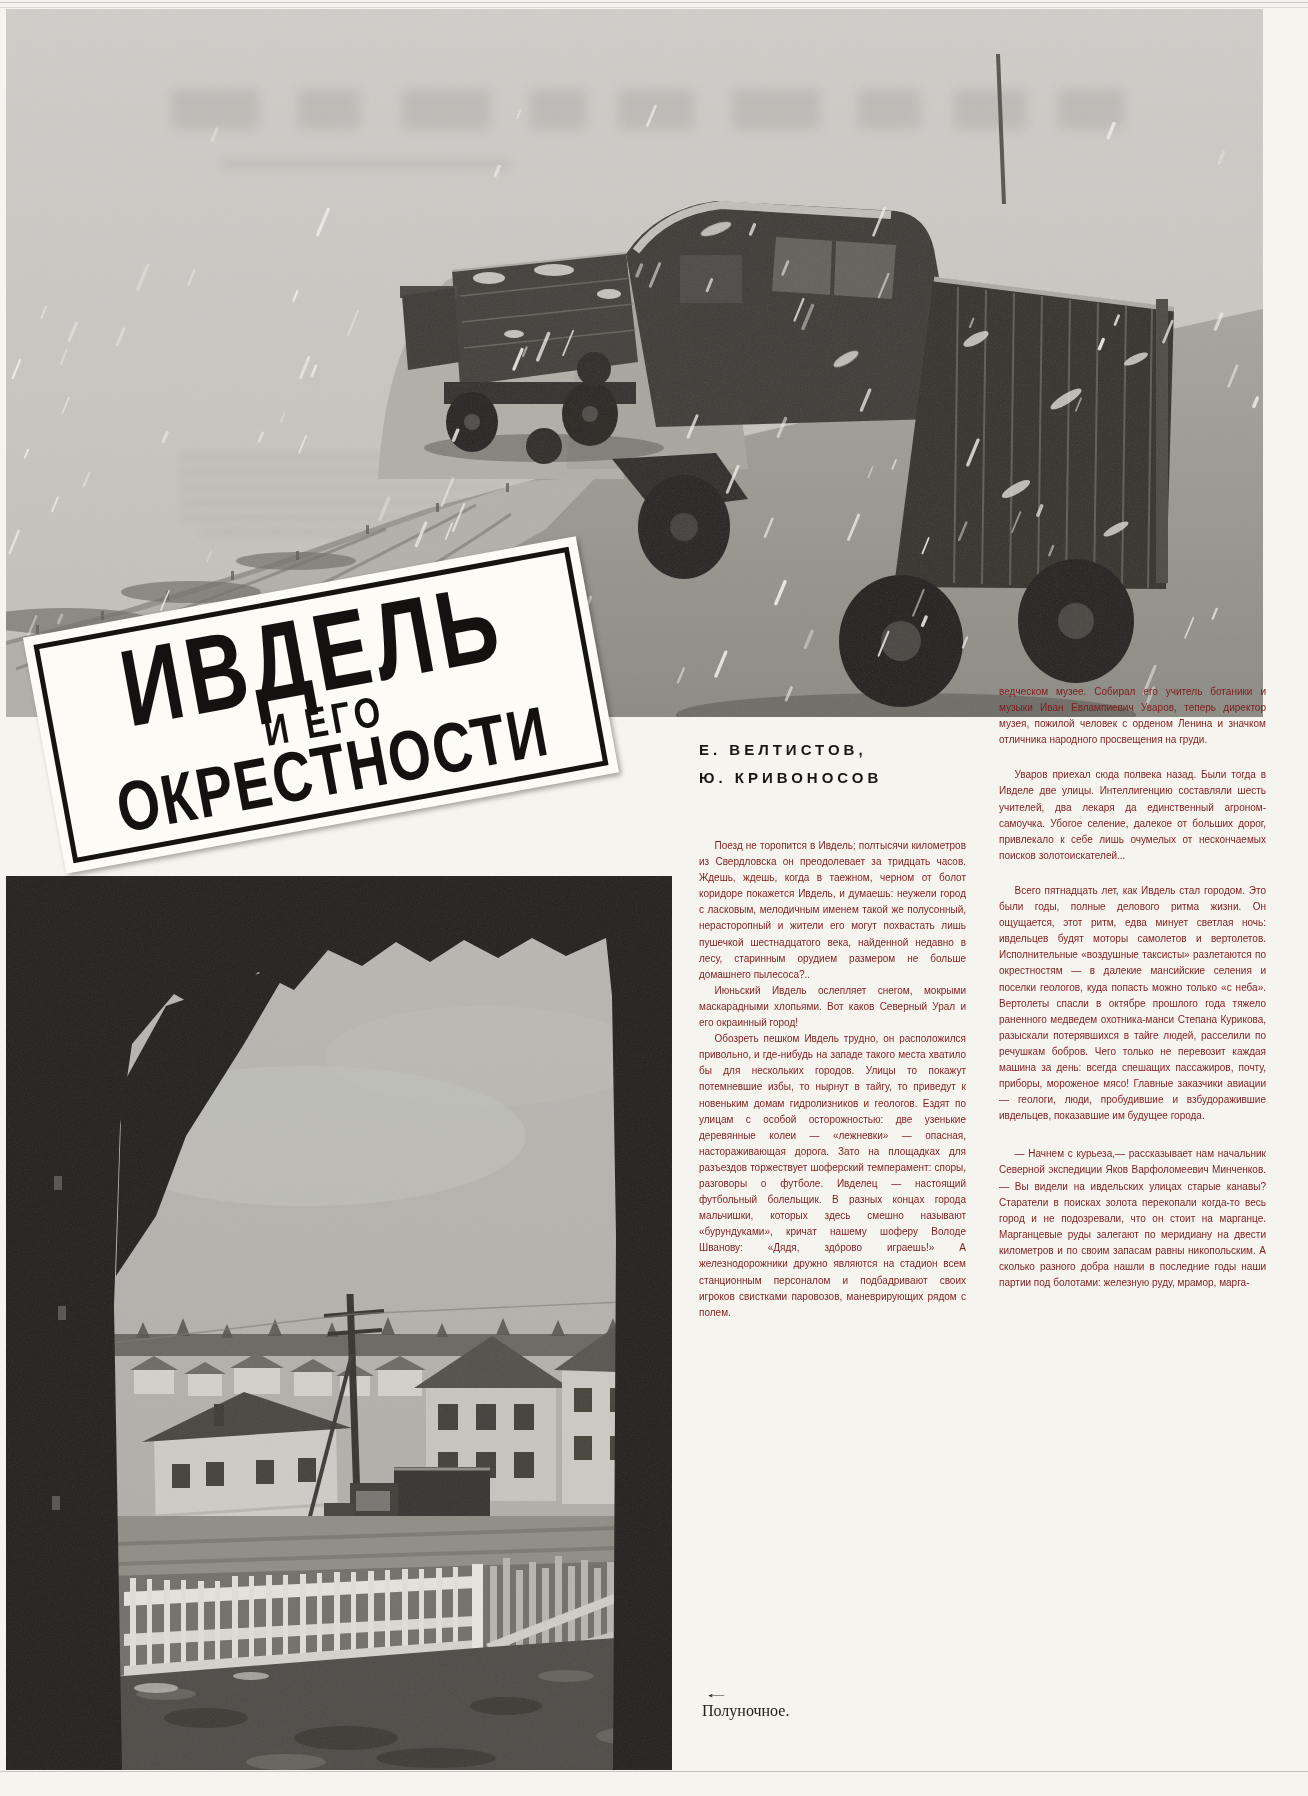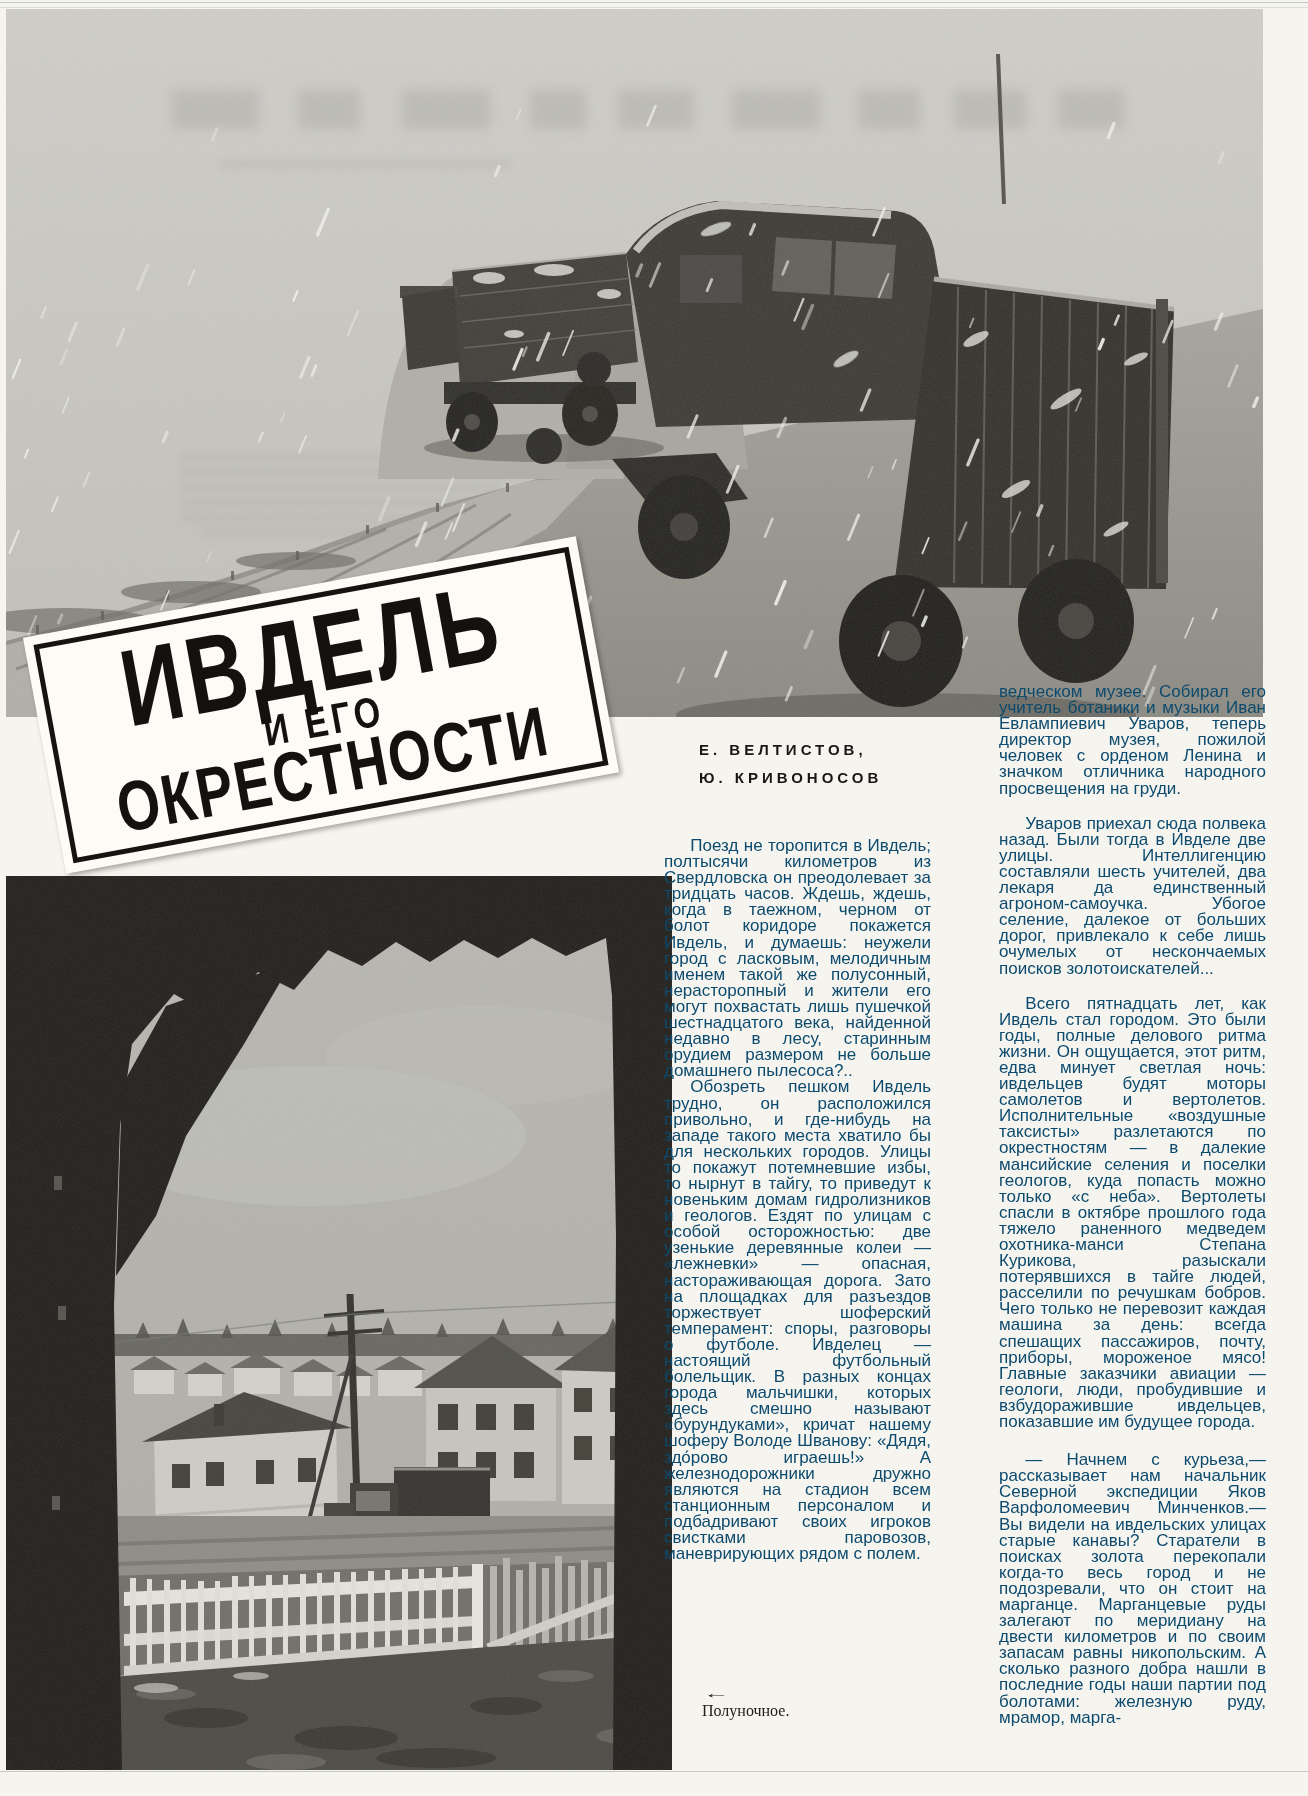--- a/index.html
+++ b/index.html
@@ -35,24 +35,24 @@
   .t2 { font-size:34px; letter-spacing:4px; transform:scaleY(1.25); height:36px; line-height:34px; }
   .t3 { font-size:55px; letter-spacing:2px; transform:scaleY(1.28); height:66px; line-height:62px; }
 
   .byline {
     position:absolute; left:699px; top:736px; width:267px;
     text-align:left; font-weight:bold; font-size:15px;
     letter-spacing:4px; line-height:28px; color:#181714;
   }
   .col {
     position:absolute; width:267px;
-    font-size:17px; line-height:16.1px; text-align:justify;
-    color:#0c4a6e;
-  }
-  #colL { left:664px; top:838px; }
+    font-size:10px; line-height:16.1px; text-align:justify;
+    color:#7f1d1d;
+  }
+  #colL { left:699px; top:838px; }
   #colR { left:999px; top:684px; }
   .col p { margin:0; text-indent:1.55em; }
   .col p.no-indent { text-indent:0; }
   .col p.gap-s { margin-top:19px; }
   .col p.gap-m { margin-top:22px; }
 
   .caption {
     position:absolute; left:702px; top:1688px;
     font-family:"Liberation Serif", serif; font-size:16px; color:#24211d;
   }
@@ -513,20 +513,21 @@
     </div>
   </div>
 
   <div class="byline">
     <div>Е. ВЕЛТИСТОВ,</div>
     <div>Ю. КРИВОНОСОВ</div>
   </div>
 
   <div class="col" id="colL">
     <p>Поезд не торопится в Ивдель; полтысячи километров из Свердловска он преодолевает за тридцать часов. Ждешь, ждешь, когда в таежном, черном от болот коридоре покажется Ивдель, и думаешь: неужели город с ласковым, мелодичным именем такой же полусонный, нерасторопный и жители его могут похвастать лишь пушечкой шестнадцатого века, найденной недавно в лесу, старинным орудием размером не больше домашнего пылесоса?..</p>
+    <p>Июньский Ивдель ослепляет снегом, мокрыми маскарадными хлопьями. Вот каков Северный Урал и его окраинный город!</p>
     <p>Обозреть пешком Ивдель трудно, он расположился привольно, и где-нибудь на западе такого места хватило бы для нескольких городов. Улицы то покажут потемневшие избы, то нырнут в тайгу, то приведут к новеньким домам гидролизников и геологов. Ездят по улицам с особой осторожностью: две узенькие деревянные колеи — «лежневки» — опасная, настораживающая дорога. Зато на площадках для разъездов торжествует шоферский темперамент: споры, разговоры о футболе. Ивделец — настоящий футбольный болельщик. В разных концах города мальчишки, которых здесь смешно называют «бурундуками», кричат нашему шоферу Володе Шванову: «Дядя, здо́рово играешь!» А железнодорожники дружно являются на стадион всем станционным персоналом и подбадривают своих игроков свистками паровозов, маневрирующих рядом с полем.</p>
   </div>
 
   <div class="col" id="colR">
     <p class="no-indent">ведческом музее. Собирал его учитель ботаники и музыки Иван Евлампиевич Уваров, теперь директор музея, пожилой человек с орденом Ленина и значком отличника народного просвещения на груди.</p>
     <p class="gap-s">Уваров приехал сюда полвека назад. Были тогда в Ивделе две улицы. Интеллигенцию составляли шесть учителей, два лекаря да единственный агроном-самоучка. Убогое селение, далекое от больших дорог, привлекало к себе лишь очумелых от нескончаемых поисков золотоискателей...</p>
     <p class="gap-s">Всего пятнадцать лет, как Ивдель стал городом. Это были годы, полные делового ритма жизни. Он ощущается, этот ритм, едва минует светлая ночь: ивдельцев будят моторы самолетов и вертолетов. Исполнительные «воздушные таксисты» разлетаются по окрестностям — в далекие мансийские селения и поселки геологов, куда попасть можно только «с неба». Вертолеты спасли в октябре прошлого года тяжело раненного медведем охотника-манси Степана Курикова, разыскали потерявшихся в тайге людей, расселили по речушкам бобров. Чего только не перевозит каждая машина за день: всегда спешащих пассажиров, почту, приборы, мороженое мясо! Главные заказчики авиации — геологи, люди, пробудившие и взбудоражившие ивдельцев, показавшие им будущее города.</p>
     <p class="gap-m">— Начнем с курьеза,— рассказывает нам начальник Северной экспедиции Яков Варфоломеевич Минченков.— Вы видели на ивдельских улицах старые канавы? Старатели в поисках золота перекопали когда-то весь город и не подозревали, что он стоит на марганце. Марганцевые руды залегают по меридиану на двести километров и по своим запасам равны никопольским. А сколько разного добра нашли в последние годы наши партии под болотами: железную руду, мрамор, марга-</p>
   </div>
 

